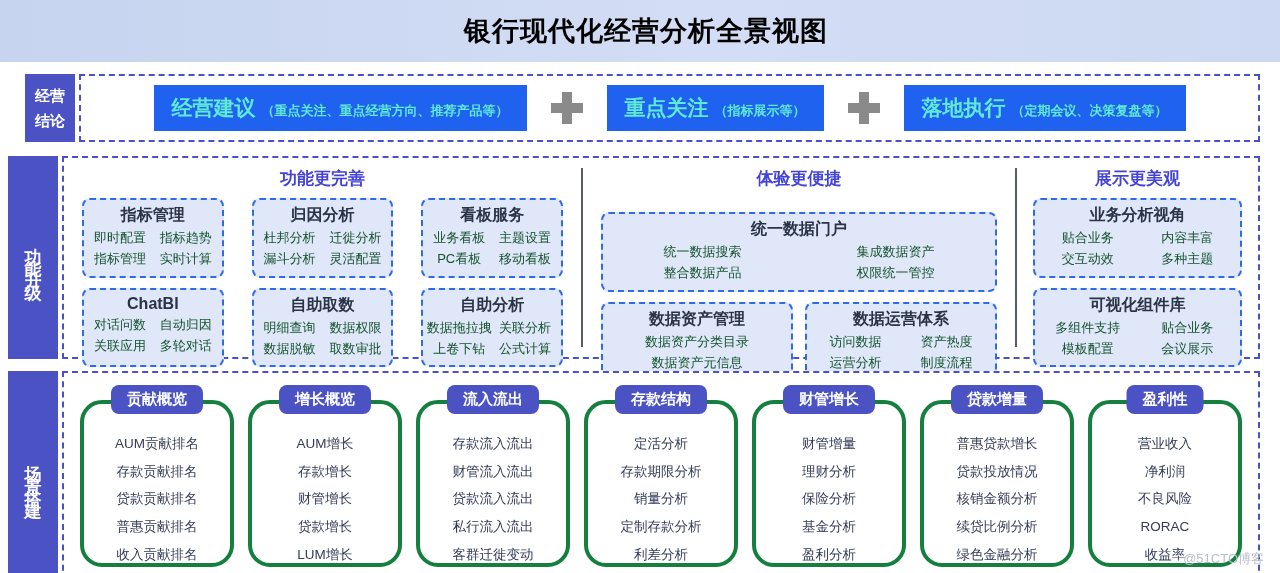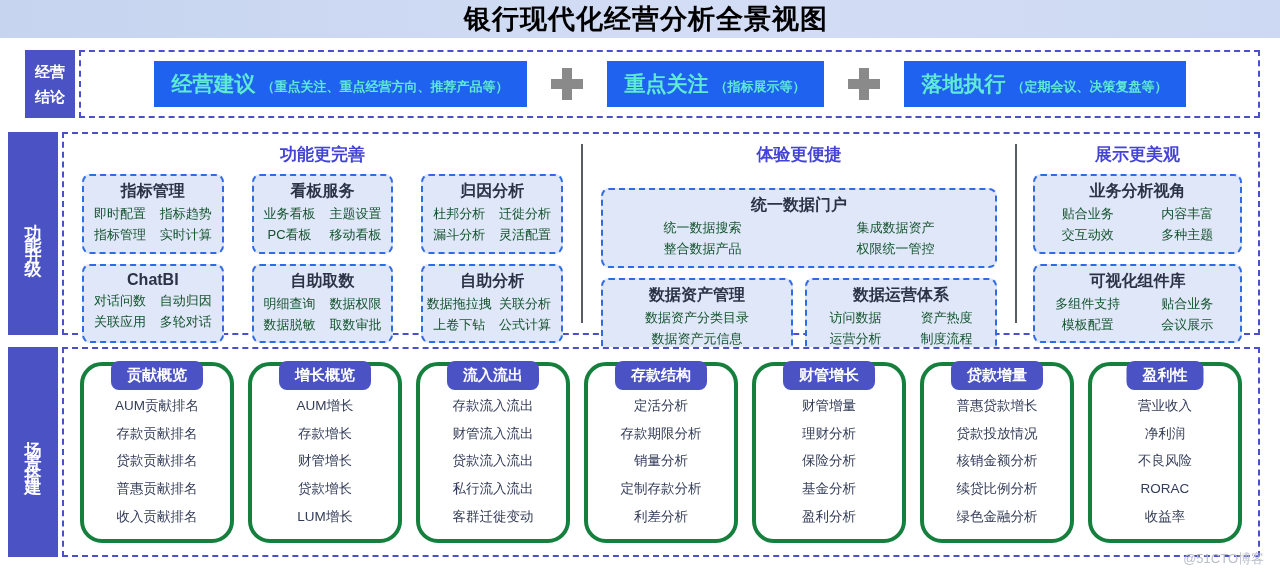--- a/index.html
+++ b/index.html
@@ -3,21 +3,21 @@
 <meta charset="utf-8">
 <style>
   * { margin:0; padding:0; box-sizing:border-box; }
   html,body { width:1280px; height:573px; }
   body {
     position:relative; overflow:hidden; background:#ffffff;
     font-family:"Liberation Sans","DejaVu Sans",sans-serif;
   }
   
   .title-band {
-    height:38px; background:linear-gradient(90deg,#c6d4ef,#d3ddf5 55%,#cdd9f2);
+    height:62px; background:linear-gradient(90deg,#c6d4ef,#d3ddf5 55%,#cdd9f2);
     display:flex; align-items:center; justify-content:center;padding-left:12px;
   }
   .title-band h1 { font-size:27px; font-weight:800; color:#000; letter-spacing:1px; }
 
   
   .band { display:flex; align-items:stretch; margin:0 20px 0 8px; }
   .band-label {
     width:50px; background:#4a52c4; color:#fff; font-weight:bold;
     display:flex; align-items:center; justify-content:center; flex:0 0 50px;
   }
@@ -58,21 +58,21 @@
     background:#dfe7f8; border:2px dashed #2f6be6; border-radius:8px;
     padding:5px 3px 7px; text-align:center;
   }
   .mcard-title { font-size:16px; font-weight:bold; color:#2b3346; margin-bottom:3px; }
   .mcard-items { display:grid; grid-template-columns:1fr 1fr; row-gap:2px; font-size:13px; color:#14532d; line-height:1.45; }
   .mcard-items.one-col { grid-template-columns:1fr; }
 
   
   .band.row3 { margin-top:12px; height:210px; }
   .row3 .band-content { display:flex; gap:14px; padding:12px 16px; }
-  .scard-wrap { flex:1; position:relative; padding-top:1px; }
+  .scard-wrap { flex:1; position:relative; padding-top:15px; }
   .scard {
     border:4px solid #15803d; border-radius:22px; background:#fff; height:100%;
     padding-top:26px; display:flex; flex-direction:column; align-items:center;
   }
   .pill {
     position:absolute; top:0; left:50%; transform:translateX(-50%);
     background:#4a52c4; color:#fff; font-weight:bold; font-size:15px;
     padding:5px 16px; border-radius:8px; white-space:nowrap; z-index:2;
   }
   .scard-item { font-size:13.5px; color:#333c58; line-height:2.05; white-space:nowrap; }
@@ -121,35 +121,35 @@
         <div class="mcard">
           <div class="mcard-title">指标管理</div>
           <div class="mcard-items">
             <span>即时配置</span>
             <span>指标趋势</span>
             <span>指标管理</span>
             <span>实时计算</span>
           </div>
         </div>
         <div class="mcard">
+          <div class="mcard-title">归因分析</div>
+          <div class="mcard-items">
+            <span>杜邦分析</span>
+            <span>迁徙分析</span>
+            <span>漏斗分析</span>
+            <span>灵活配置</span>
+          </div>
+        </div>
+        <div class="mcard">
           <div class="mcard-title">看板服务</div>
           <div class="mcard-items">
             <span>业务看板</span>
             <span>主题设置</span>
             <span>PC看板</span>
             <span>移动看板</span>
-          </div>
-        </div>
-        <div class="mcard">
-          <div class="mcard-title">归因分析</div>
-          <div class="mcard-items">
-            <span>杜邦分析</span>
-            <span>迁徙分析</span>
-            <span>漏斗分析</span>
-            <span>灵活配置</span>
           </div>
         </div>
         <div class="mcard">
           <div class="mcard-title">ChatBI</div>
           <div class="mcard-items">
             <span>对话问数</span>
             <span>自动归因</span>
             <span>关联应用</span>
             <span>多轮对话</span>
           </div>

